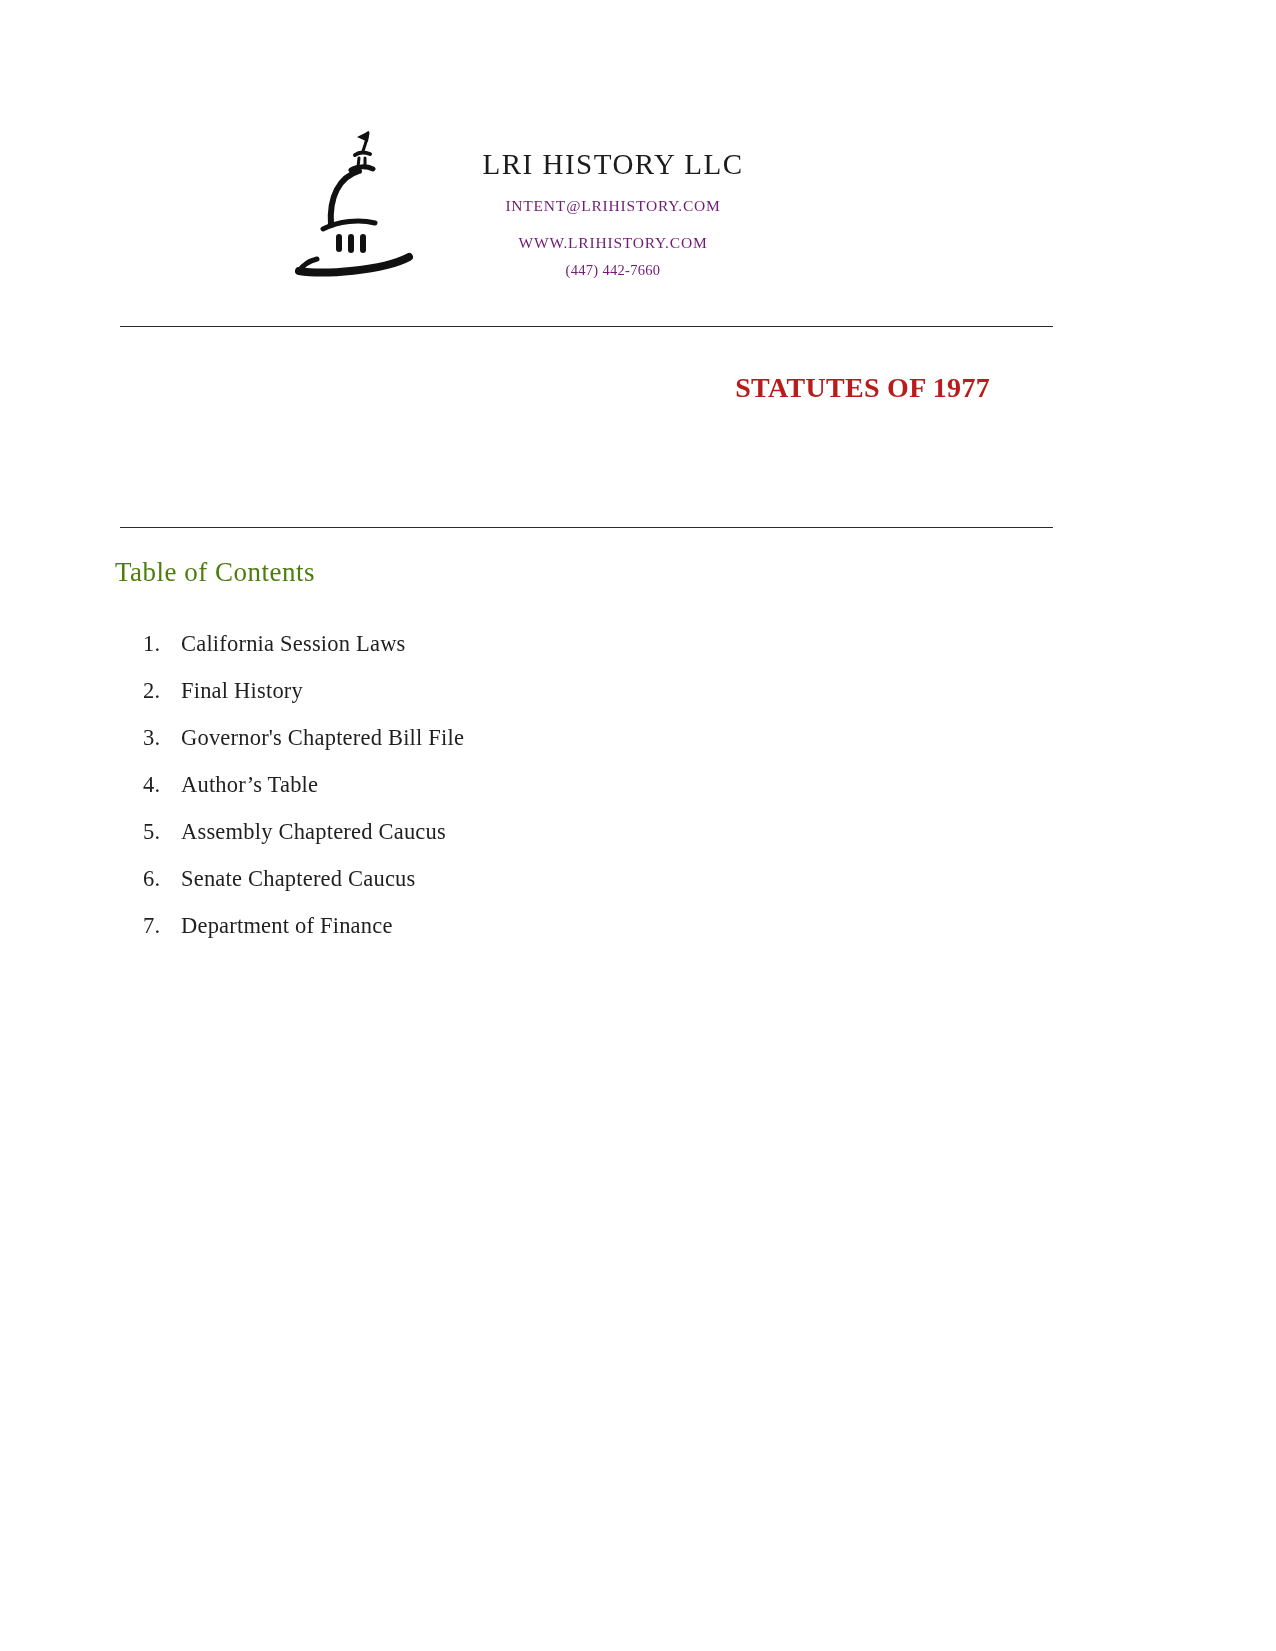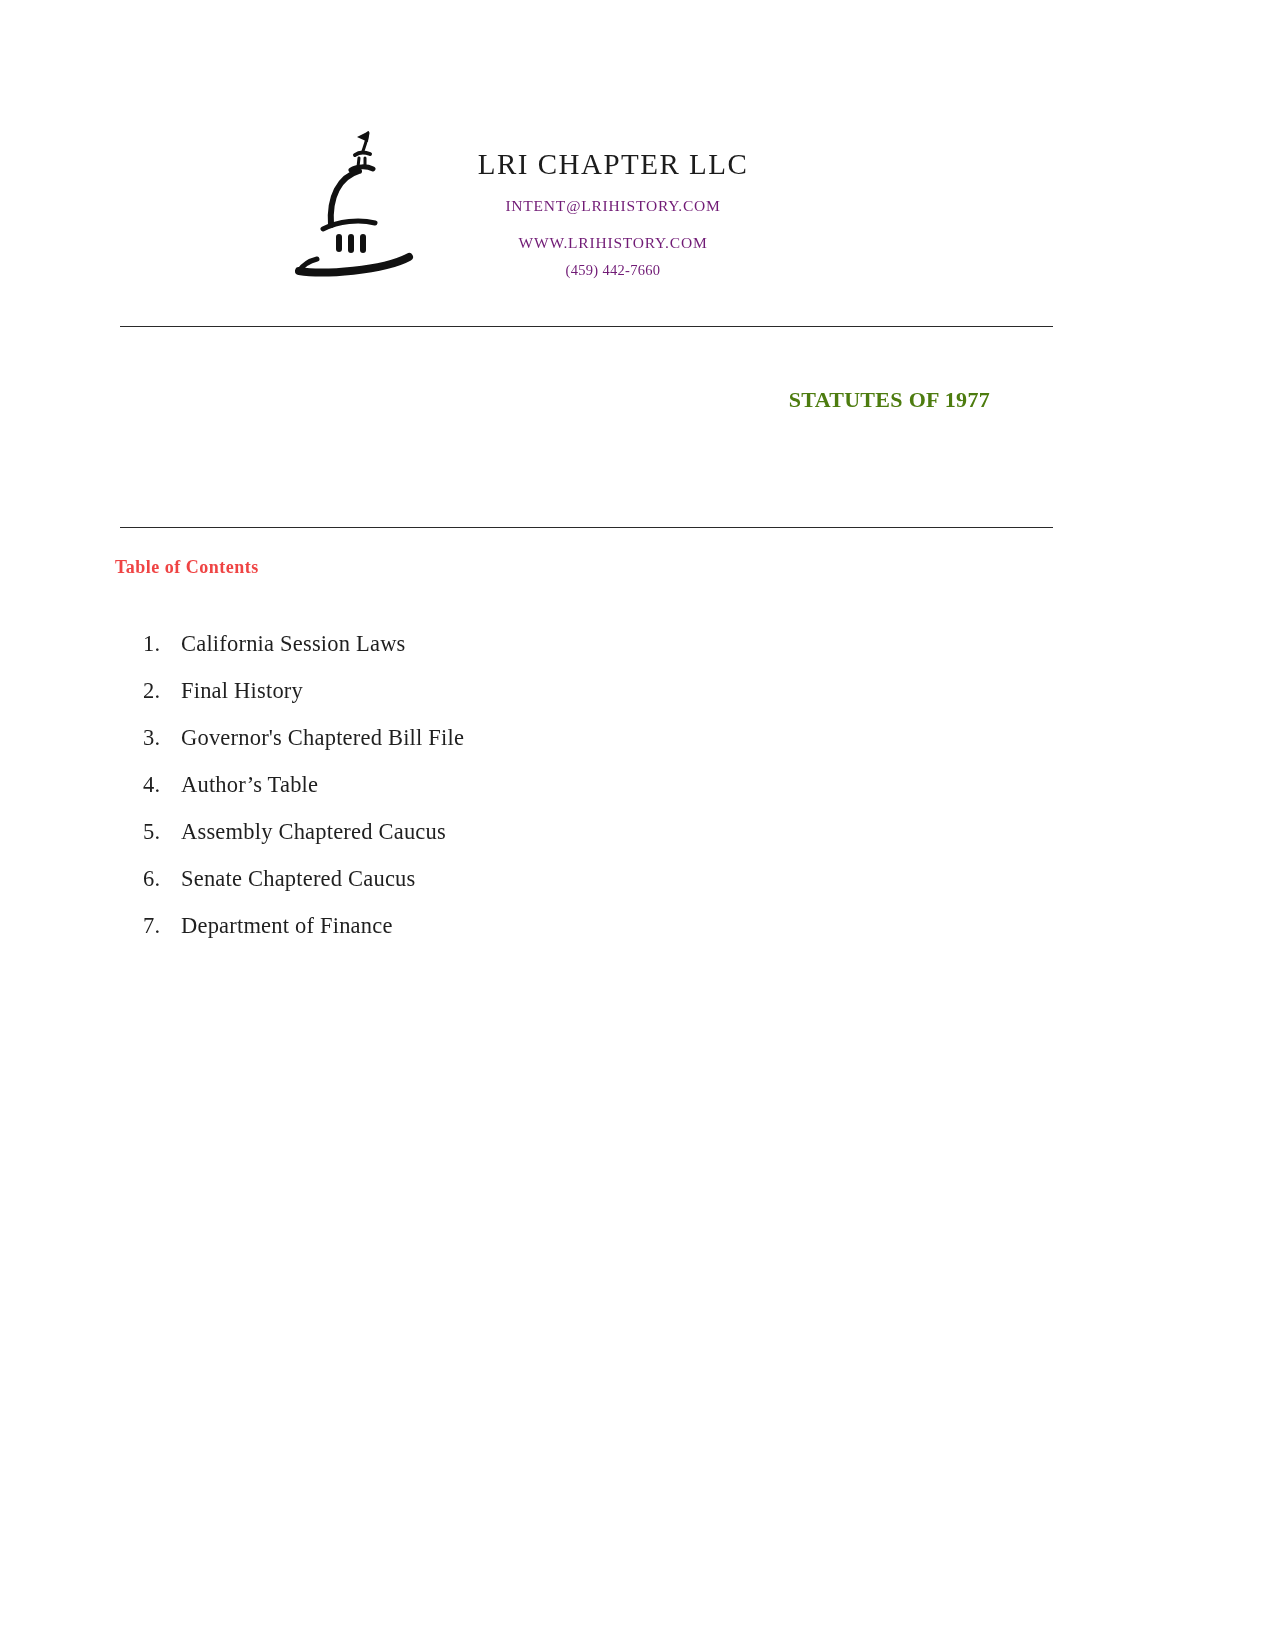--- a/index.html
+++ b/index.html
@@ -59,37 +59,36 @@
   .rule-bottom { top: 527px; }
 
   
   .reference {
     position: absolute;
     top: 367px;
     right: 286px;
     text-align: right;
   }
   .reference-line {
-    font-size: 22px;
+    font-size: 28px;
     font-weight: bold;
-    color: #4d7c0f;
+    color: #b91c1c;
     line-height: 41px;
     white-space: pre;
     letter-spacing: 0.3px;
-    margin-top: 12px;
   }
 
   
   .toc-title {
     position: absolute;
     left: 115px;
     top: 557px;
-    font-size: 18px;
-    font-weight: bold;
-    color: #ef4444;
+    font-size: 27px;
+    font-weight: normal;
+    color: #4d7c0f;
     letter-spacing: 0.5px;
   }
   .toc-list {
     position: absolute;
     left: 143px;
     top: 620px;
     list-style: none;
   }
   .toc-item {
     display: flex;
@@ -125,24 +124,24 @@
       <path d="M46 112 L46 124" stroke-width="6"></path>
       <path d="M58 112 L58 125" stroke-width="6"></path>
       <path d="M70 112 L70 125" stroke-width="6"></path>
 
       <path d="M6 146 C30 150 90 146 116 132" stroke-width="8"></path>
       <path d="M6 146 C10 140 16 136 24 134" stroke-width="5"></path>
     </svg>
   </div>
 
   <div class="letterhead">
-    <div class="company-name">LRI CHAPTER LLC</div>
+    <div class="company-name">LRI HISTORY LLC</div>
     <div class="contact-line contact-email">INTENT@LRIHISTORY.COM</div>
     <div class="contact-line contact-website">WWW.LRIHISTORY.COM</div>
-    <div class="contact-line contact-phone">(459) 442-7660</div>
+    <div class="contact-line contact-phone">(447) 442-7660</div>
   </div>
 
   <div class="rule rule-top"></div>
 
   <div class="reference">
     <div class="reference-line">STATUTES OF 1977</div>
   </div>
 
   <div class="rule rule-bottom"></div>
 

